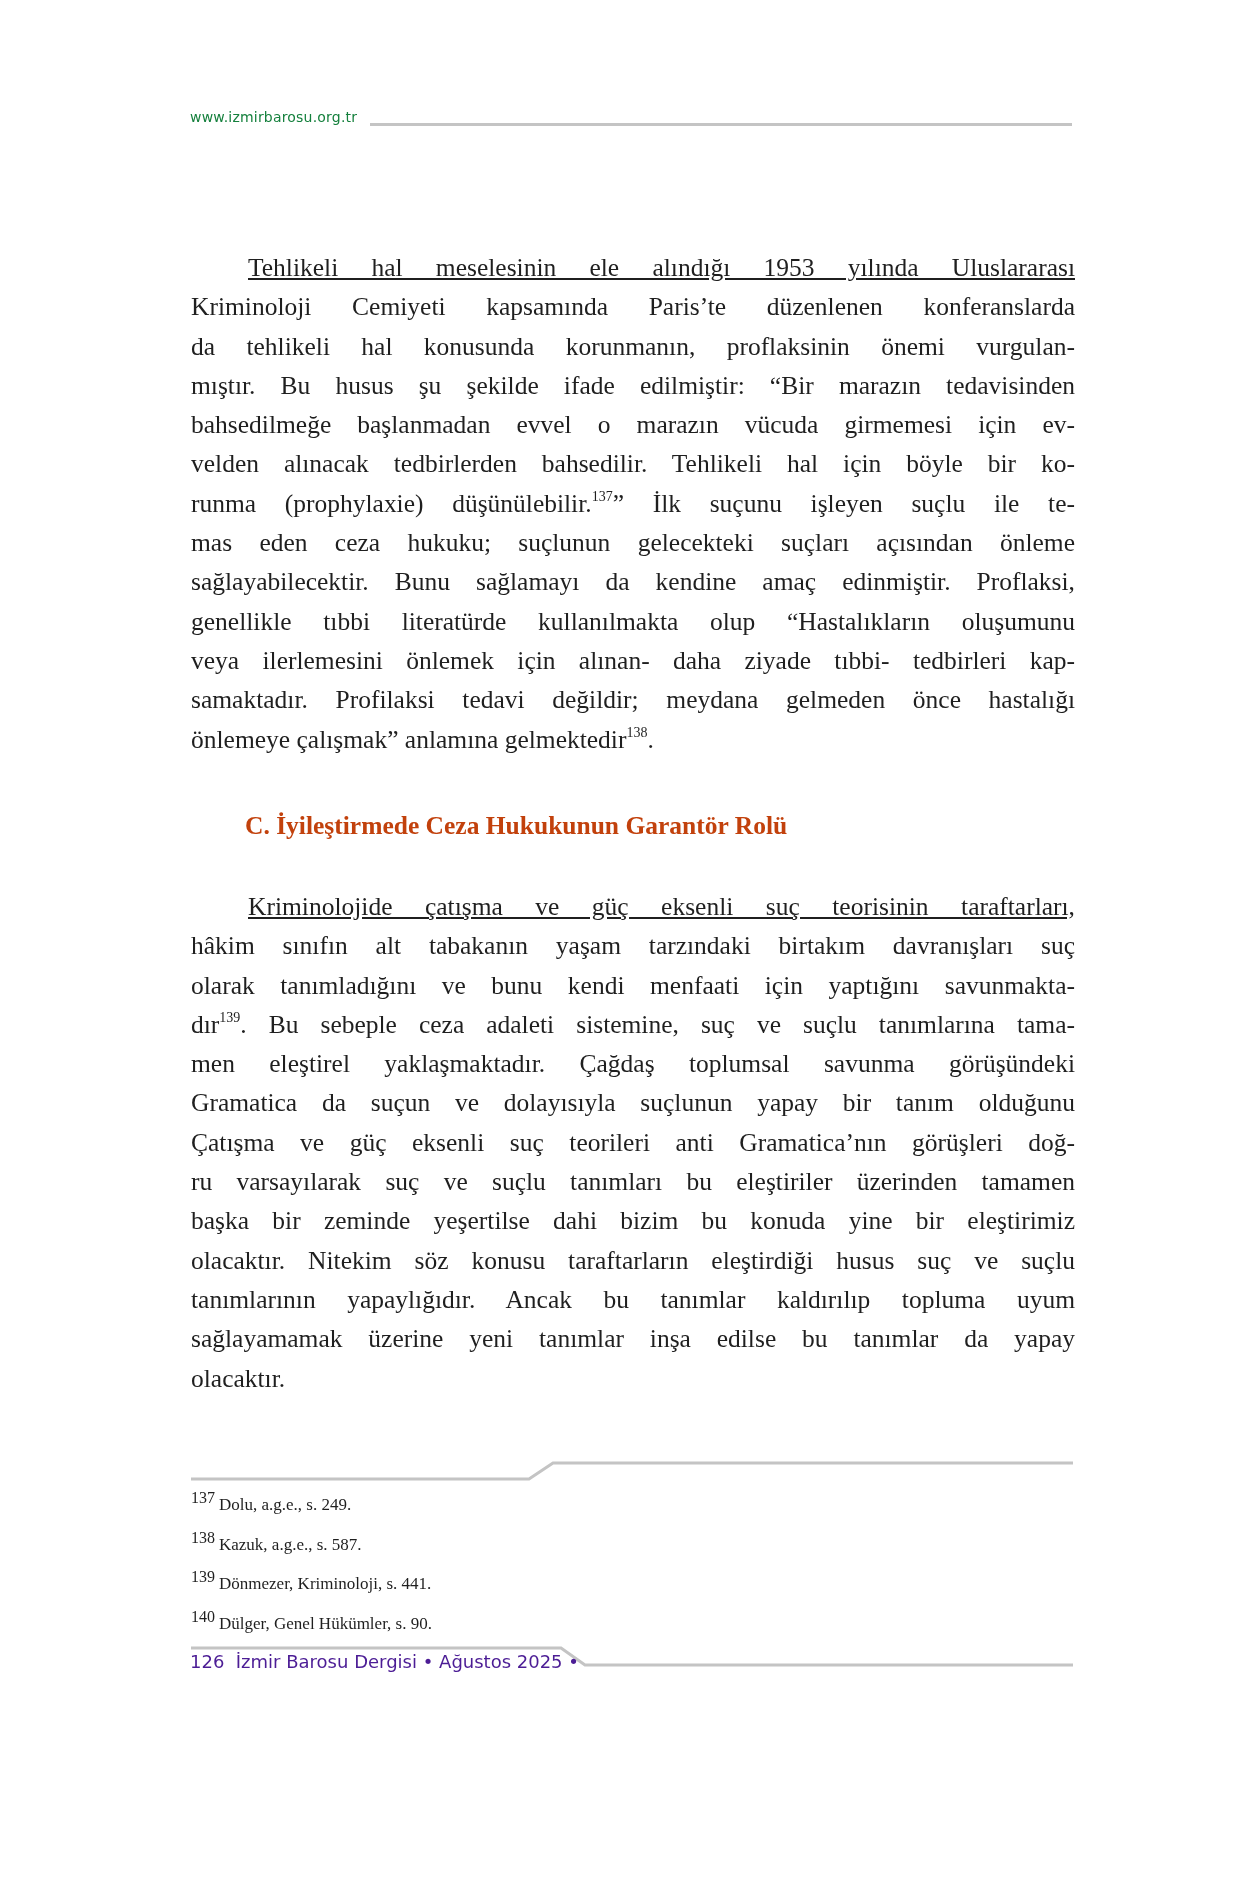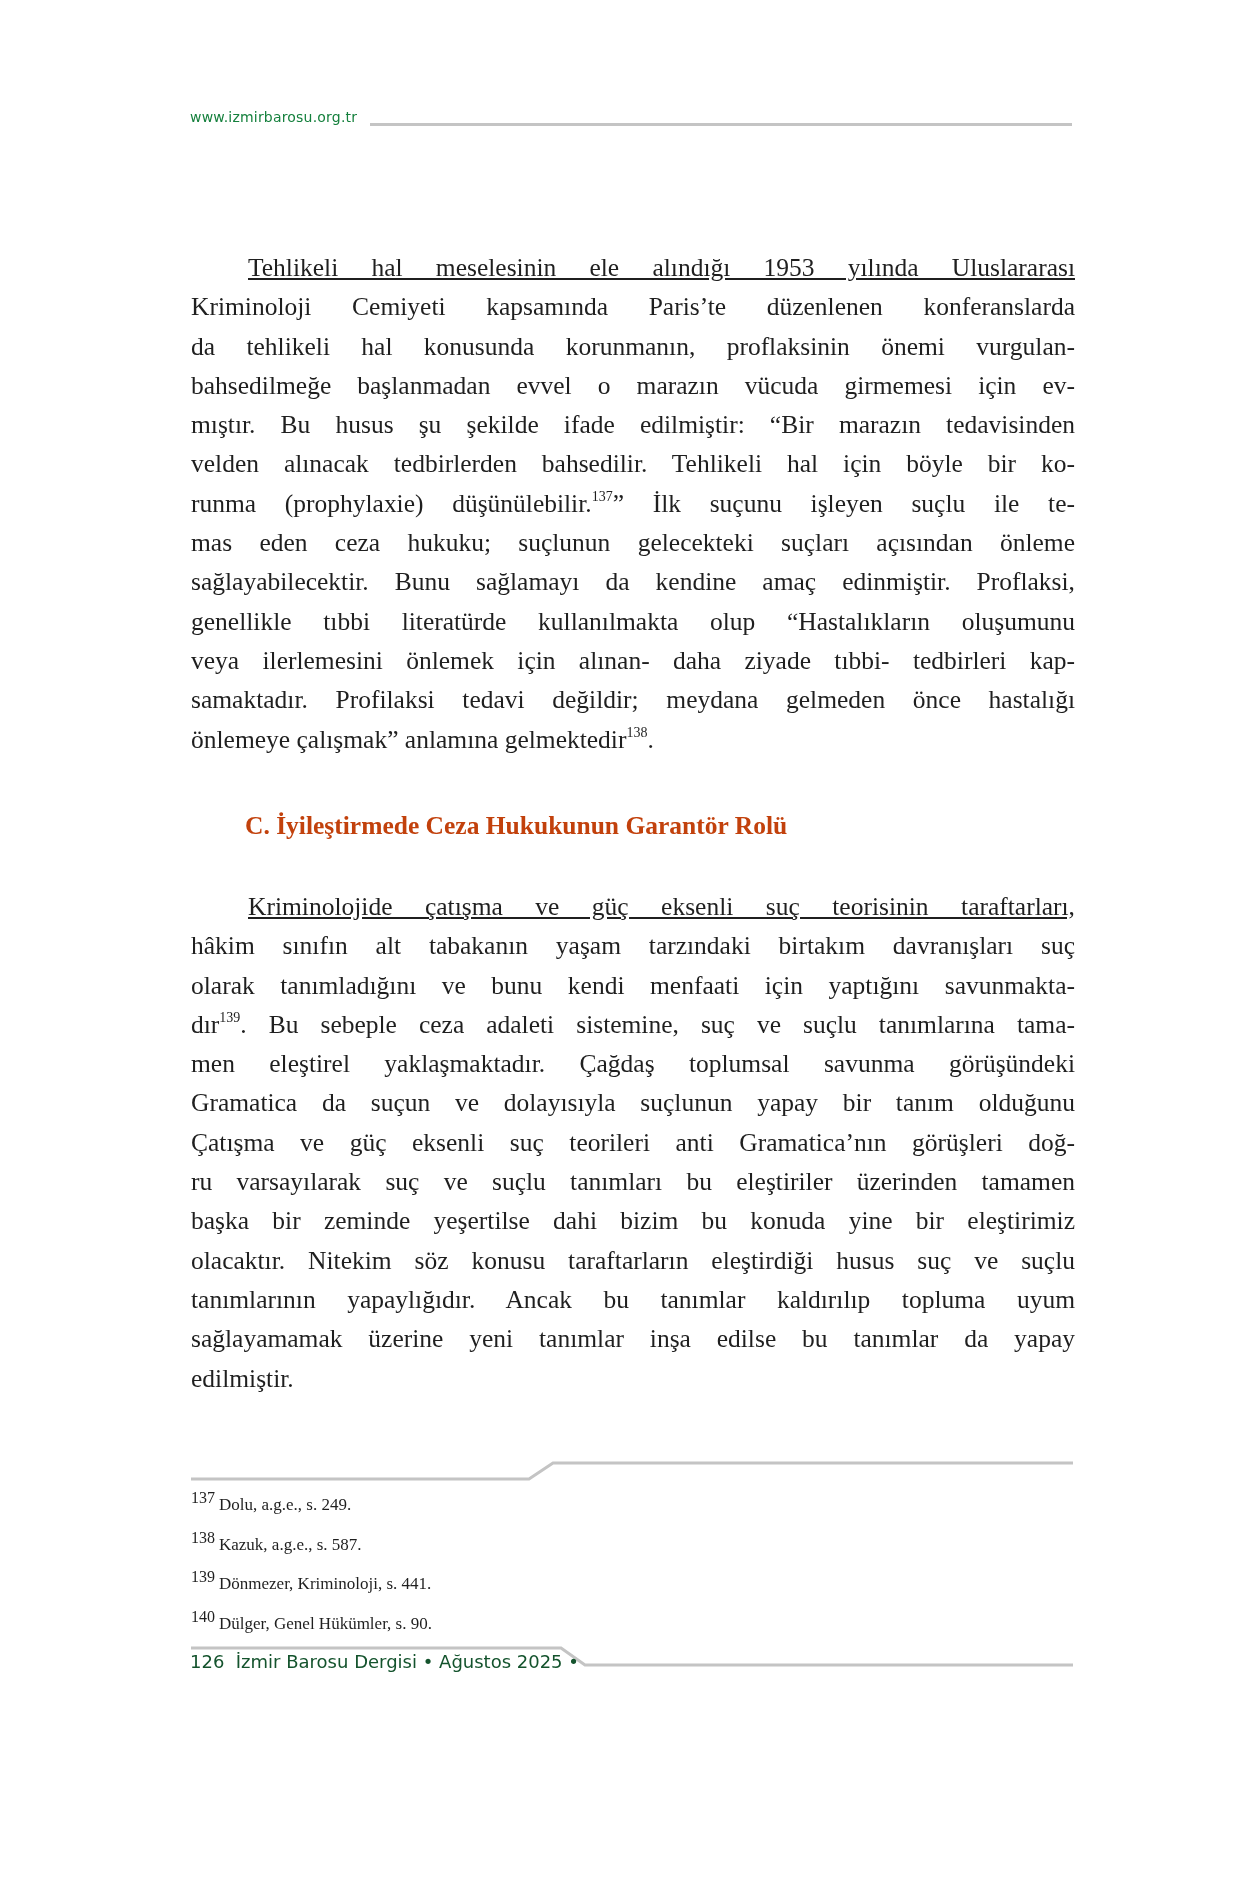--- a/index.html
+++ b/index.html
@@ -29,37 +29,37 @@
     font-size: 25.5px; white-space: nowrap;
   }
 
   .fn-sep { position: absolute; left: 0; top: 0; }
   .footnotes { position: absolute; left: 191px; top: 1495px; font-family: "Liberation Serif", serif; color: #1f1f1f; }
   .fn { height: 39.5px; white-space: nowrap; font-size: 17px; }
   .fn-num { font-size: 16px; position: relative; top: -7px; margin-right: 4px; }
 
   .footer-text {
     position: absolute; left: 190px; top: 1651px;
-    font-family: "DejaVu Sans", sans-serif; font-size: 18px; color: #14532d; white-space: nowrap;
+    font-family: "DejaVu Sans", sans-serif; font-size: 18px; color: #4c1d95; white-space: nowrap;
   }
 </style>
 </head>
 <body>
 
 <div class="page">
 
   <div class="header-url">www.izmirbarosu.org.tr</div>
   <div class="header-rule"></div>
 
   <div class="body-text" id="p1" style="top:248px;">
       <div class="line indent">Tehlikeli hal meselesinin ele alındığı 1953 yılında Uluslararası</div>
       <div class="line">Kriminoloji Cemiyeti kapsamında Paris’te düzenlenen konferanslarda</div>
       <div class="line">da tehlikeli hal konusunda korunmanın, proflaksinin önemi vurgulan-</div>
+      <div class="line">mıştır. Bu husus şu şekilde ifade edilmiştir: “Bir marazın tedavisinden</div>
       <div class="line">bahsedilmeğe başlanmadan evvel o marazın vücuda girmemesi için ev-</div>
-      <div class="line">mıştır. Bu husus şu şekilde ifade edilmiştir: “Bir marazın tedavisinden</div>
       <div class="line">velden alınacak tedbirlerden bahsedilir. Tehlikeli hal için böyle bir ko-</div>
       <div class="line" style="font-size: 25.4995px;"><span>runma (prophylaxie) düşünülebilir.</span><sup>137</sup><span>” İlk suçunu işleyen suçlu ile te-</span></div>
       <div class="line">mas eden ceza hukuku; suçlunun gelecekteki suçları açısından önleme</div>
       <div class="line">sağlayabilecektir. Bunu sağlamayı da kendine amaç edinmiştir. Proflaksi,</div>
       <div class="line">genellikle tıbbi literatürde kullanılmakta olup “Hastalıkların oluşumunu</div>
       <div class="line">veya ilerlemesini önlemek için alınan- daha ziyade tıbbi- tedbirleri kap-</div>
       <div class="line">samaktadır. Profilaksi tedavi değildir; meydana gelmeden önce hastalığı</div>
       <div class="line last"><span>önlemeye çalışmak” anlamına gelmektedir</span><sup>138</sup><span>.</span></div>
     </div>
 
@@ -71,21 +71,21 @@
       <div class="line">olarak tanımladığını ve bunu kendi menfaati için yaptığını savunmakta-</div>
       <div class="line"><span>dır</span><sup>139</sup><span>. Bu sebeple ceza adaleti sistemine, suç ve suçlu tanımlarına tama-</span></div>
       <div class="line">men eleştirel yaklaşmaktadır. Çağdaş toplumsal savunma görüşündeki</div>
       <div class="line">Gramatica da suçun ve dolayısıyla suçlunun yapay bir tanım olduğunu</div>
       <div class="line">Çatışma ve güç eksenli suç teorileri anti Gramatica’nın görüşleri doğ-</div>
       <div class="line">ru varsayılarak suç ve suçlu tanımları bu eleştiriler üzerinden tamamen</div>
       <div class="line">başka bir zeminde yeşertilse dahi bizim bu konuda yine bir eleştirimiz</div>
       <div class="line">olacaktır. Nitekim söz konusu taraftarların eleştirdiği husus suç ve suçlu</div>
       <div class="line">tanımlarının yapaylığıdır. Ancak bu tanımlar kaldırılıp topluma uyum</div>
       <div class="line">sağlayamamak üzerine yeni tanımlar inşa edilse bu tanımlar da yapay</div>
-      <div class="line last">edilmiştir.</div>
+      <div class="line last">olacaktır.</div>
     </div>
 
   <svg class="fn-sep" width="1260" height="1890" style="pointer-events:none;">
     <polyline points="191,1479 529,1479 553,1463 1073,1463" fill="none" stroke="#c4c4c4" stroke-width="3"></polyline>
     <polyline points="191,1648 561,1648 585,1665 1073,1665" fill="none" stroke="#c4c4c4" stroke-width="3"></polyline>
   </svg>
 
   <div class="footnotes">
     <div class="fn">
       <span class="fn-num">137</span><span>Dolu, a.g.e., s. 249.</span>

